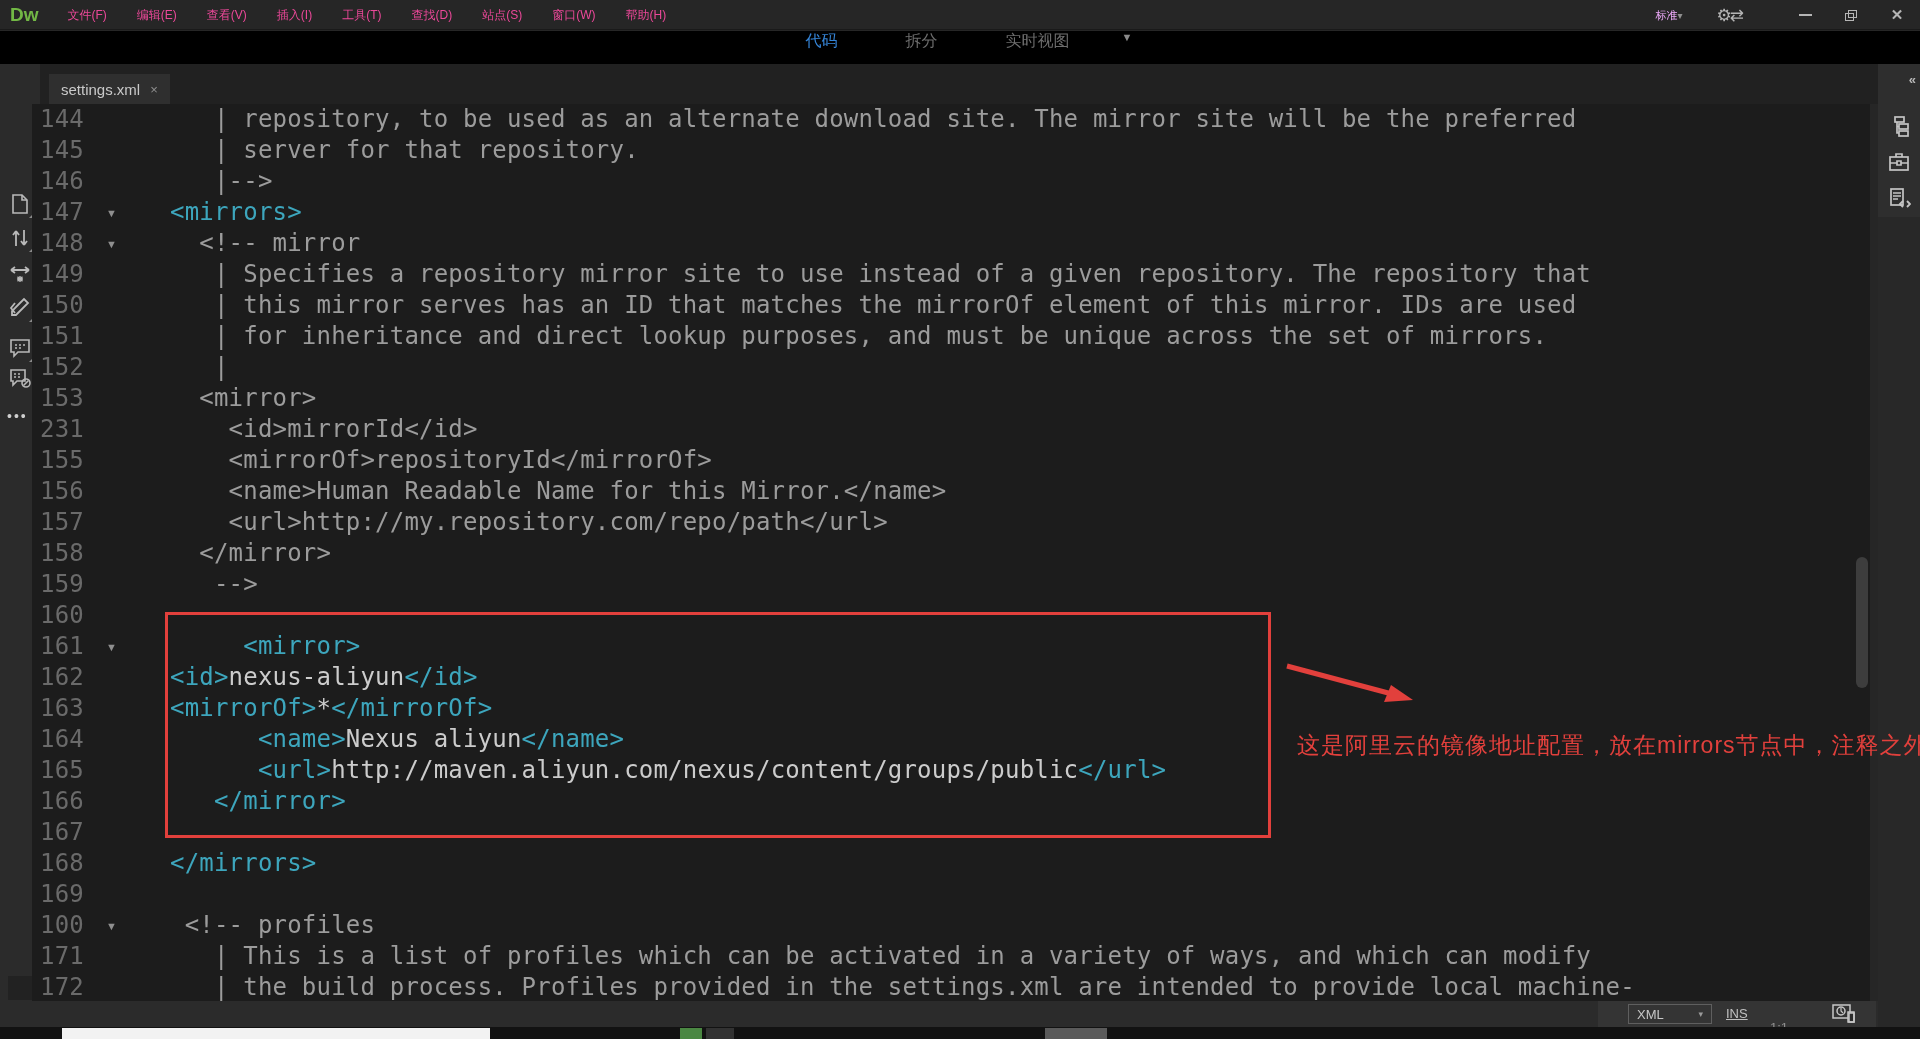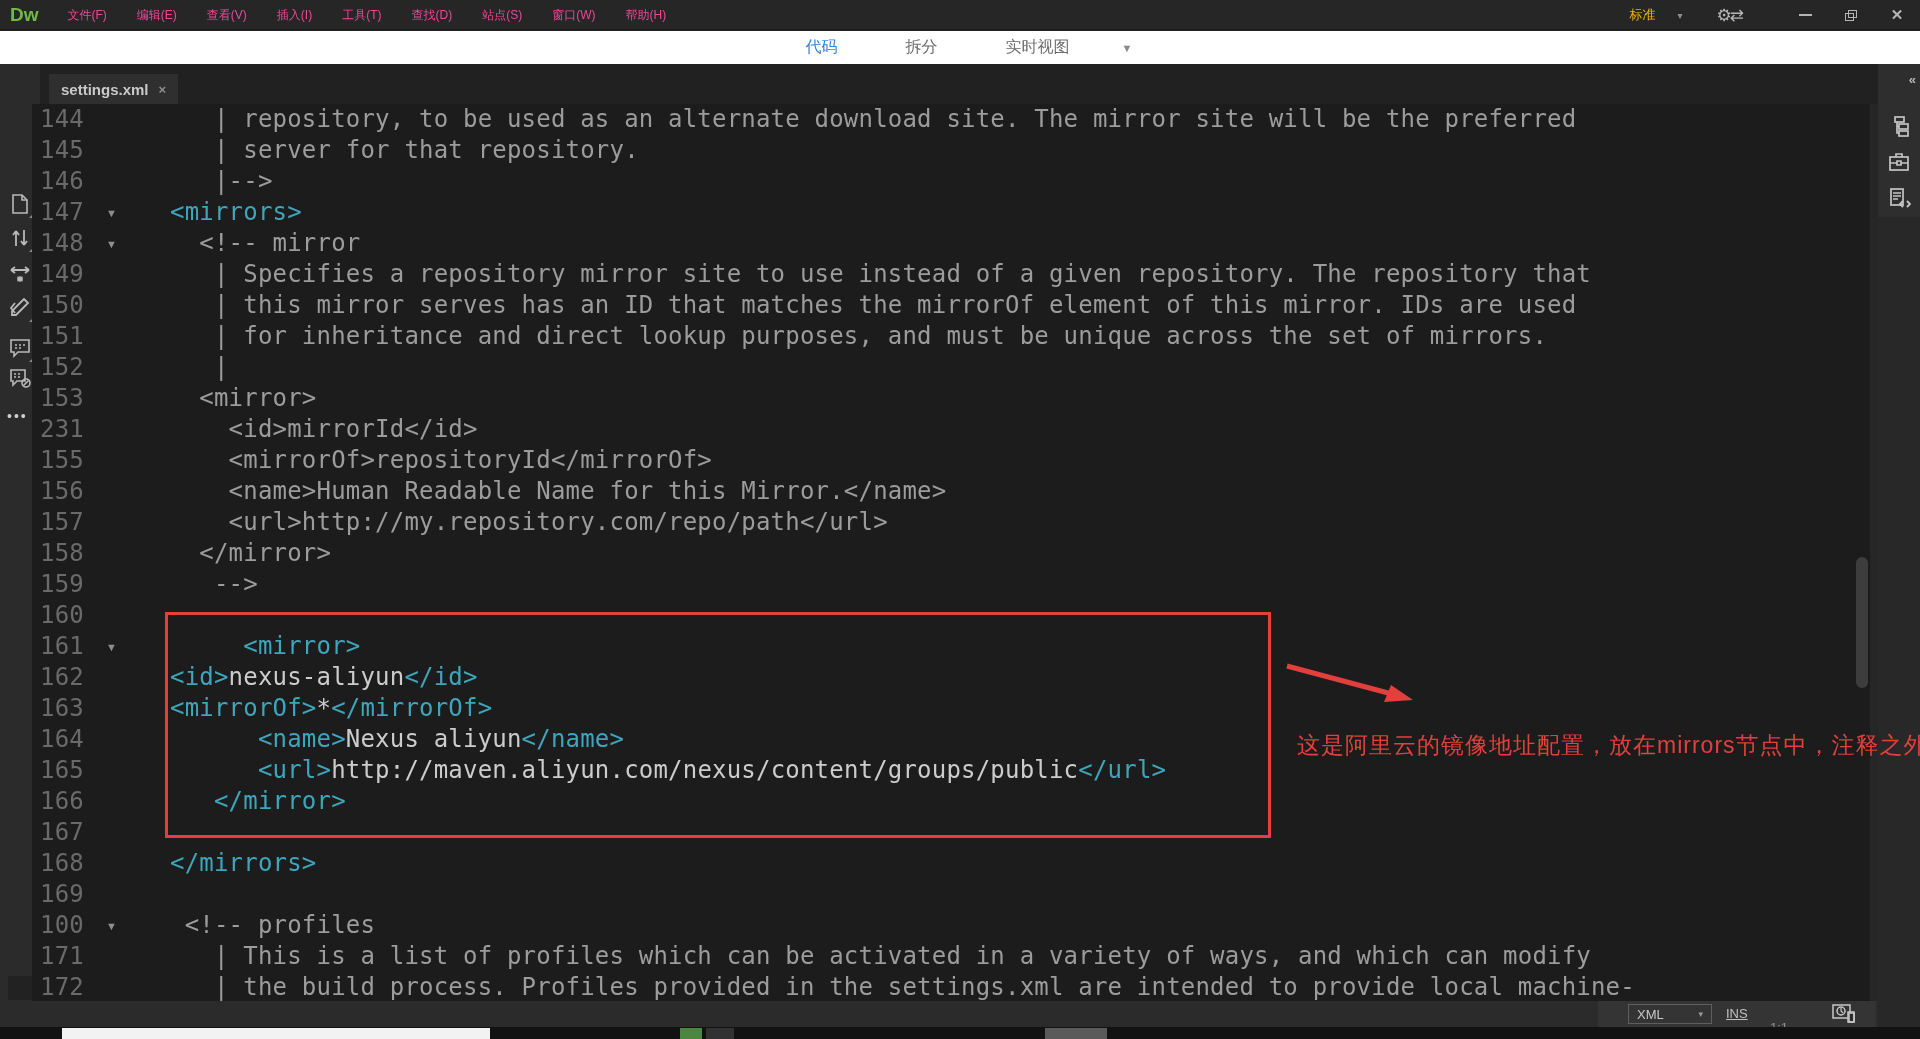--- a/index.html
+++ b/index.html
@@ -8,33 +8,33 @@
   #stage { position:relative; width:1920px; height:1039px; background:#262626; }
 
   
   .menubar { position:absolute; left:0; top:0; width:1920px; height:30px;
              background:#262626; border-bottom:1px solid #1a1a1a;
              display:flex; align-items:center; }
   .logo { color:var(--logo-green); font-weight:bold; font-size:19px; margin:0 14px 0 10px; }
   .menu-item { color:#ec4899; font-size:12px; padding:0 15px; height:30px;
                line-height:30px; cursor:default; }
   .menubar-right { position:absolute; right:0; top:0; height:30px; display:flex; align-items:center; }
-  .workspace { color:#eab308; font-size:13px; margin-right:22px; }
+  .workspace { color:#f0abfc; font-size:11px; margin-right:0; }
   .ws-caret { color:#8f8f8f; font-size:10px; margin-right:34px; }
   .gearsync { color:#b5b5b5; font-size:17px; margin-right:40px; letter-spacing:-2px; }
   .winbtn { width:46px; height:30px; display:flex; align-items:center; justify-content:center; }
   .win-min { width:13px; height:2px; background:#b5b5b5; }
   .win-restore { position:relative; width:12px; height:11px; }
   .win-restore .sq1 { position:absolute; left:0; bottom:0; width:9px; height:8px; border:1.5px solid #b5b5b5; }
   .win-restore .sq2 { position:absolute; right:0; top:0; width:9px; height:8px; border:1.5px solid #b5b5b5; }
   .win-close { color:#b5b5b5; font-size:15px; font-weight:bold; }
 
   
   .viewbar { position:absolute; left:0; top:31px; width:1920px; height:33px;
-             background:#ffffff; display:flex; align-items:center; justify-content:center;gap:32px; }
+             background:#000000; display:flex; justify-content:center;gap:32px; }
   .view-item { font-size:16px; margin:0 18px; cursor:default; }
   .view-item.active { color:var(--active-blue); }
   .view-item.idle { color:#6d6d6d; }
   .view-caret { color:#8a8a8a; font-size:11px; margin-left:2px; }
 
   
   .leftrail { position:absolute; left:0; top:64px; width:40px; height:963px; background:#2b2b2b; }
   .lr-icon { position:absolute; left:8px; width:24px; height:24px; color:#b9b9b9; }
   .lr-icon svg { width:24px; height:24px; }
   .flyout::after { content:""; position:absolute; right:-2px; bottom:-2px;
@@ -45,21 +45,21 @@
   
   .rightrail { position:absolute; left:1878px; top:64px; width:42px; height:963px; background:#282828; }
   .rr-top { position:absolute; left:0; top:0; width:42px; height:153px; background:#2e2e2e; }
   .rr-collapse { position:absolute; right:6px; top:8px; color:#b9b9b9; font-size:13px; font-weight:bold; letter-spacing:-2px; }
   .rr-icon { position:absolute; left:9px; color:#c4c4c4; }
   .rr-icon svg { width:24px; height:24px; }
 
   
   .tabrow { position:absolute; left:40px; top:64px; width:1838px; height:40px; background:#212121; }
   .tab { position:absolute; left:9px; bottom:0; height:30px; background:#2f2f2f;
-         display:flex; align-items:center; padding:0 12px;font-weight:bold; }
+         display:flex; align-items:center; padding:0 12px; }
   .tab-label { color:#c9c9c9; font-size:15px; }
   .tab-close { color:#8f8f8f; font-size:13px; margin-left:10px; }
 
   .codearea { position:absolute; left:32px; top:104px; width:1838px; height:897px;
               background:#1c1c1c; overflow:hidden;
               font-family:"DejaVu Sans Mono", monospace; font-size:24px; letter-spacing:0.2px; }
   .code-row { height:31px; line-height:31px; white-space:pre; padding-left:8px; }
   .gutter-num { display:inline-block; width:66px; color:#6a6a6a; }
   .gutter-fold { display:inline-block; width:26px; color:#8f8f8f; font-size:11px;
                  font-family:"Liberation Sans", sans-serif; vertical-align:middle; }

